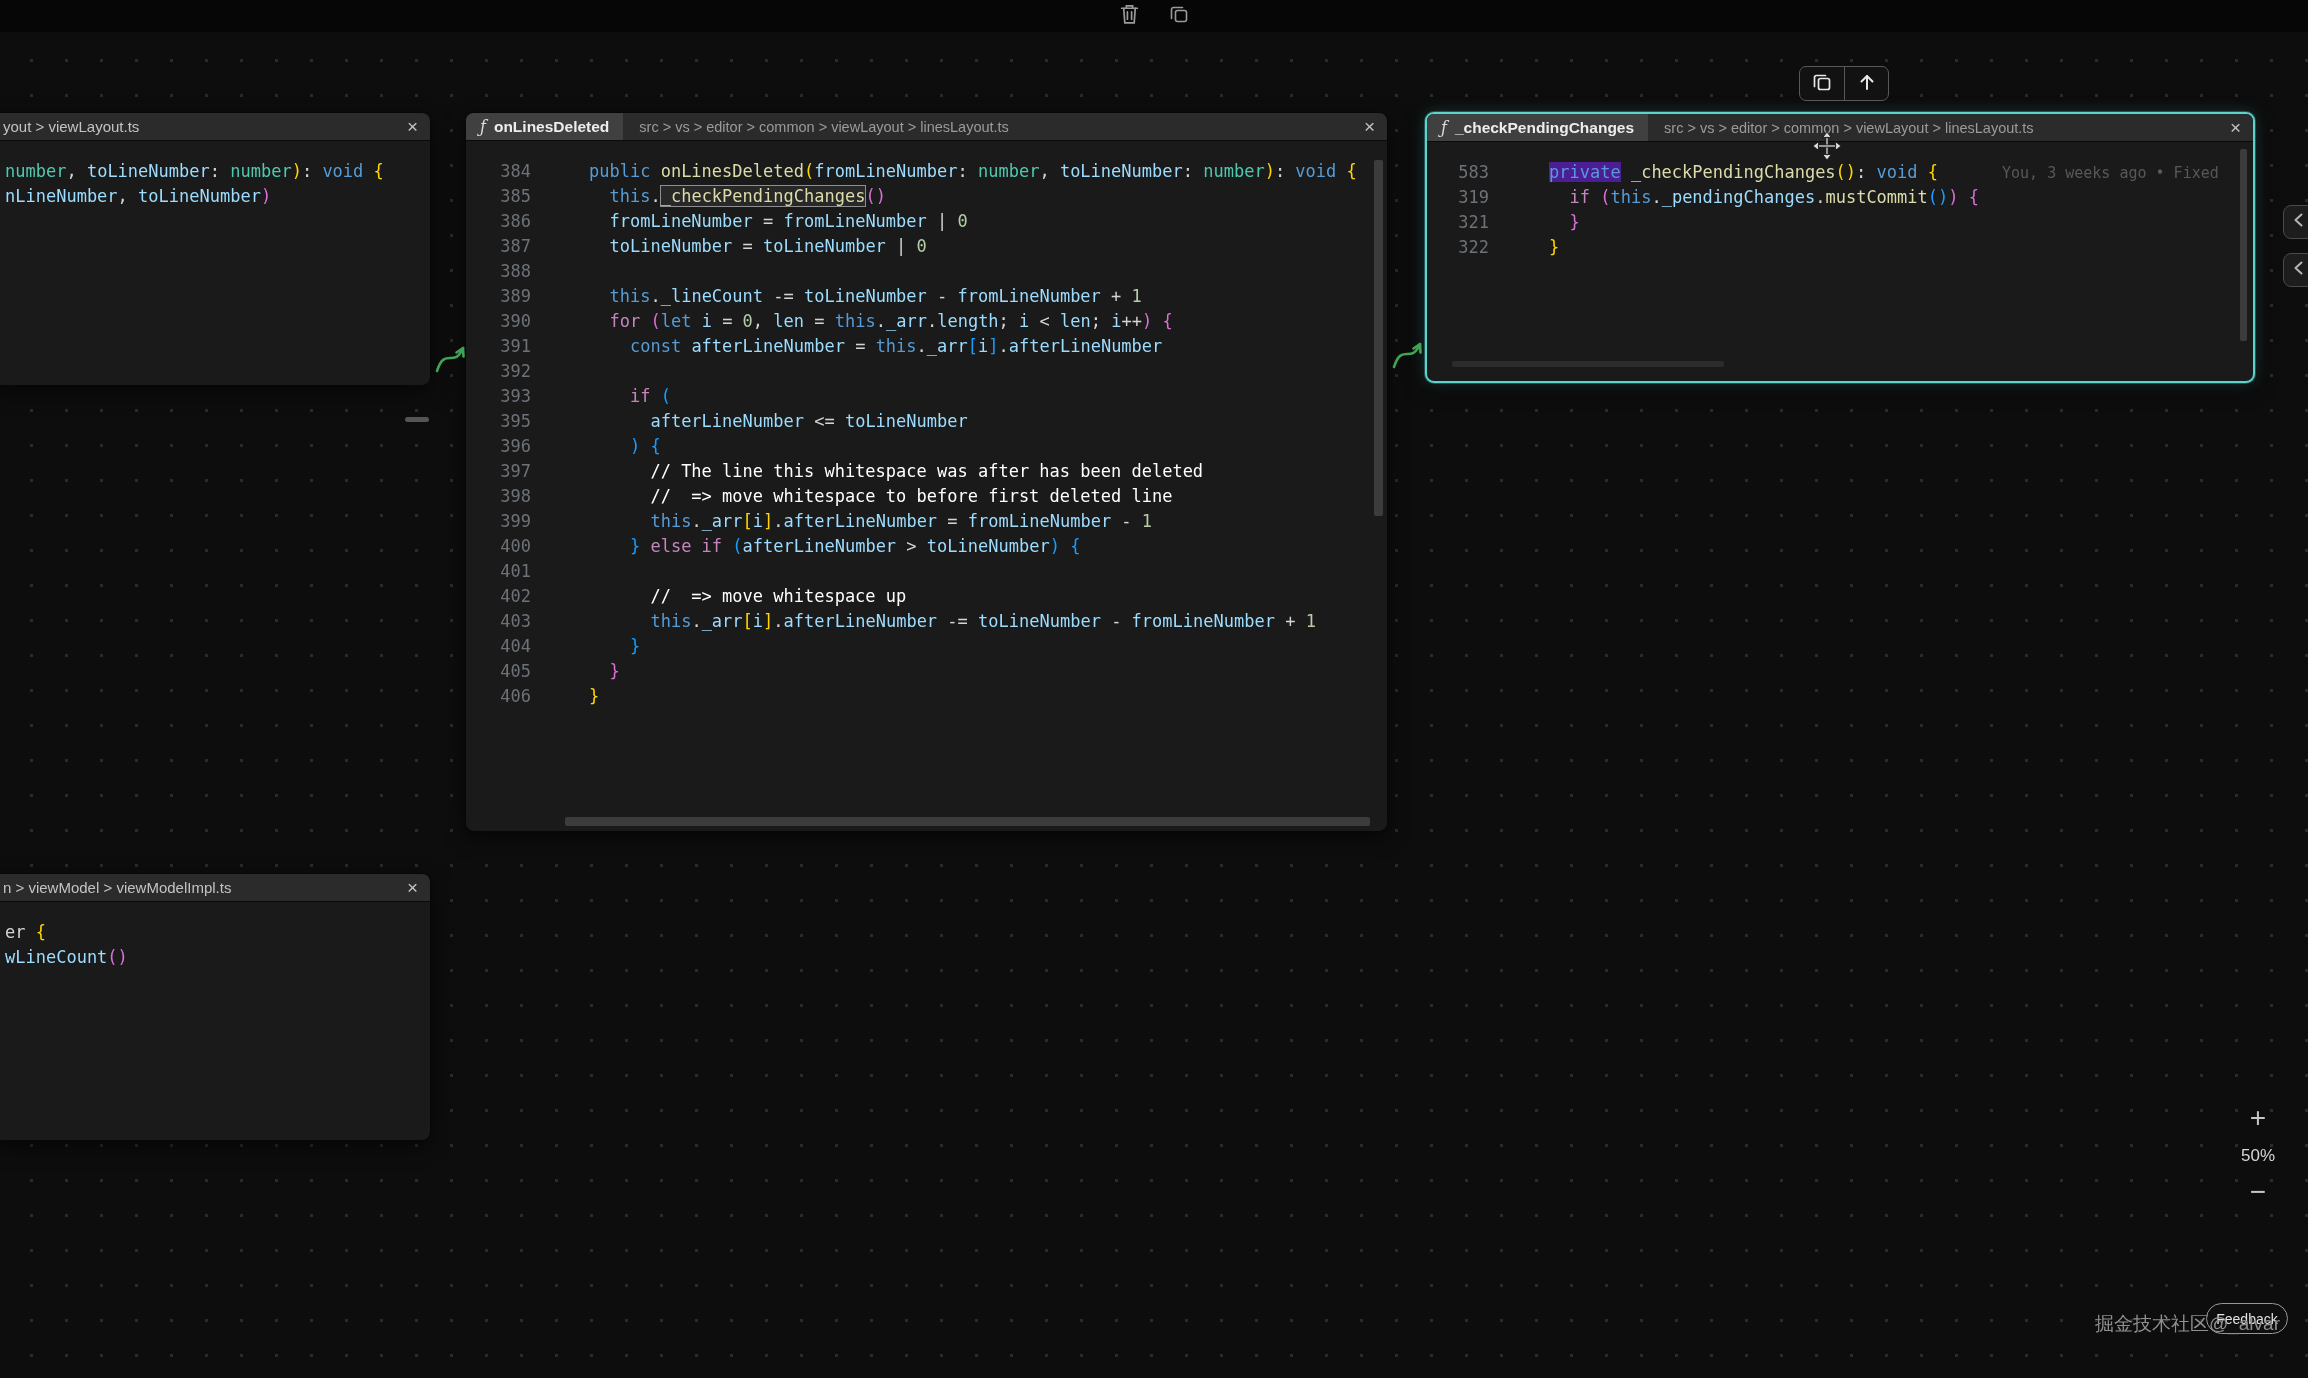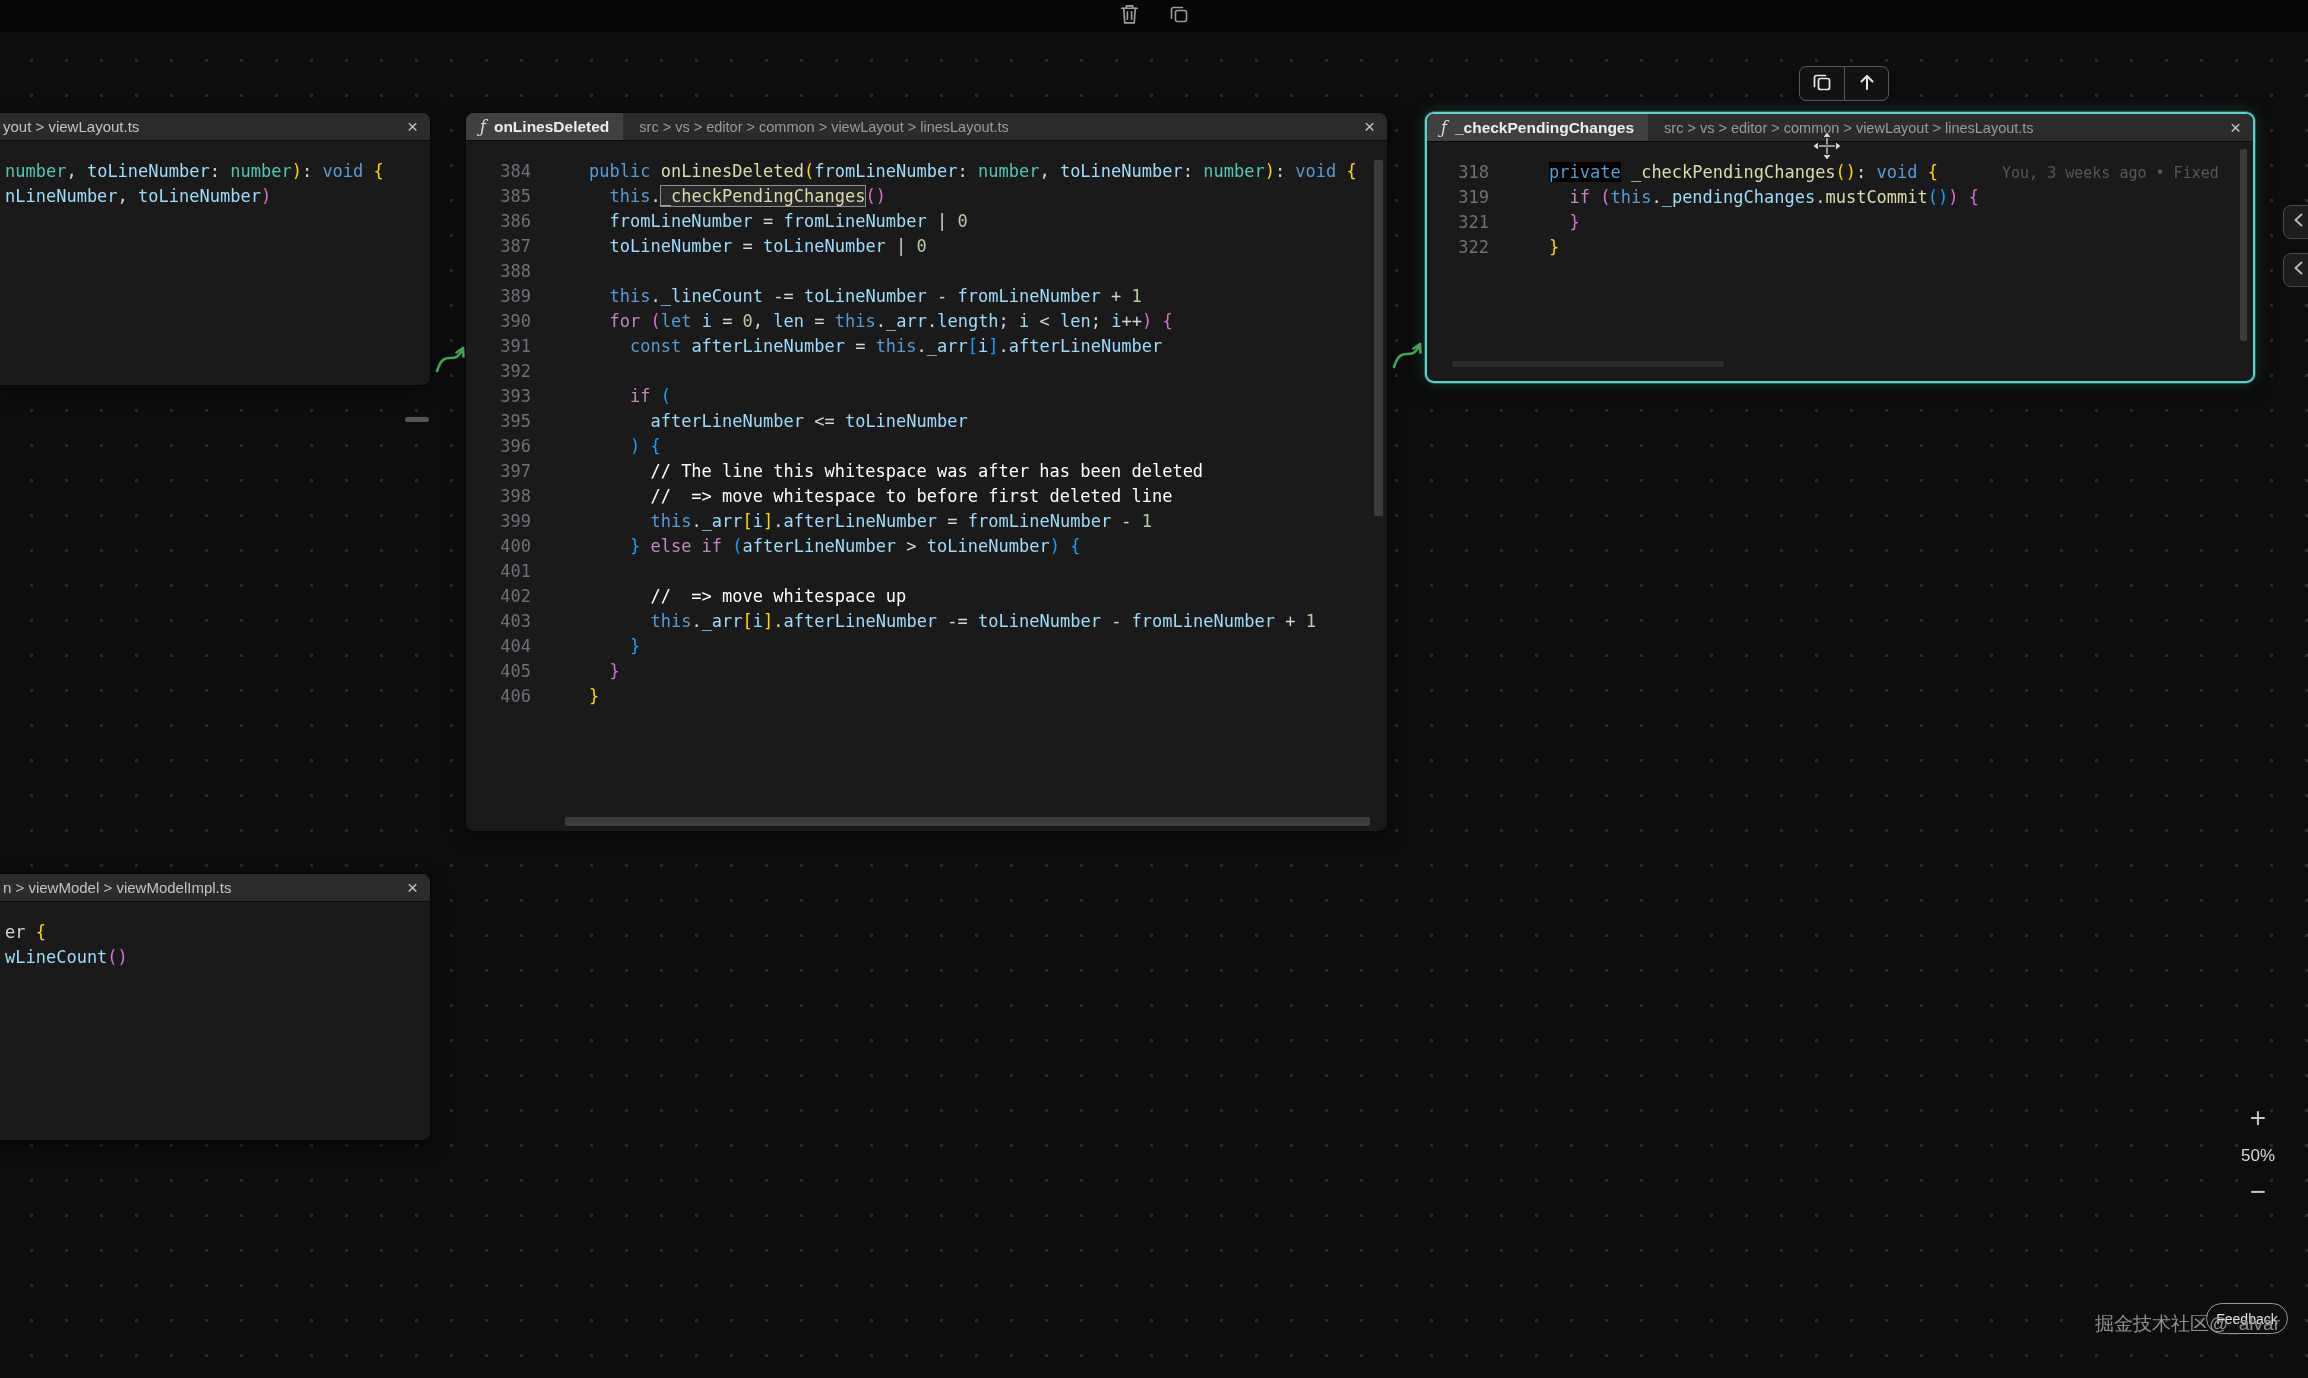--- a/index.html
+++ b/index.html
@@ -54,21 +54,21 @@
   .tk.ctl { color: #C586C0; }
   .tk.fn  { color: #DCDCAA; }
   .tk.vr  { color: #9CDCFE; }
   .tk.ty  { color: #4EC9B0; }
   .tk.nm  { color: #B5CEA8; }
   .tk.cm  { color: #ffffff; }
   .tk.op  { color: #D4D4D4; }
   .tk.b1  { color: #FFD700; }
   .tk.b2  { color: #DA70D6; }
   .tk.b3  { color: #179FFF; }
-  .tk.sel { background: #000000; }
+  .tk.sel { background: #4c1d95; }
   .tk.box { box-shadow: 0 0 0 1px #8f8f8f; background: rgba(130,130,130,.14); }
   .tk.blame { color: #585858; margin-left: 64px; font-size: 15px; }
 
   
   .vscroll, .hscroll { position: absolute; background: #3c3c3c; border-radius: 2px; }
 
   
   .arrow { position: absolute; z-index: 22; }
   .mini-toolbar {
     position: absolute; left: 1799px; top: 66px; height: 35px; display: flex;
@@ -249,21 +249,21 @@
     <header class="titlebar">
       <div class="fn-tab">
         <span class="fn-glyph">ƒ</span>
         <span class="fn-name">_checkPendingChanges</span>
       </div>
       <span class="breadcrumb">src &gt; vs &gt; editor &gt; common &gt; viewLayout &gt; linesLayout.ts</span>
       <span class="tb-close">×</span>
     </header>
     <div class="code-area ca-right">
         <div class="code-line">
-          <span class="gutter">318</span>
+          <span class="gutter">583</span>
           <span class="code-text"><span class="tk kw sel">private</span><span class="tk op"> </span><span class="tk fn">_checkPendingChanges</span><span class="tk b1">()</span><span class="tk op">: </span><span class="tk kw">void</span><span class="tk op"> </span><span class="tk b1">{</span><span class="tk blame">You, 3 weeks ago • Fixed</span></span>
         </div>
         <div class="code-line">
           <span class="gutter">319</span>
           <span class="code-text"><span class="tk op">  </span><span class="tk ctl">if </span><span class="tk b2">(</span><span class="tk kw">this</span><span class="tk op">.</span><span class="tk vr">_pendingChanges</span><span class="tk op">.</span><span class="tk fn">mustCommit</span><span class="tk b3">()</span><span class="tk b2">)</span><span class="tk op"> </span><span class="tk b2">{</span></span>
         </div>
         <div class="code-line">
           <span class="gutter">321</span>
           <span class="code-text"><span class="tk op">  </span><span class="tk b2">}</span></span>
         </div>

